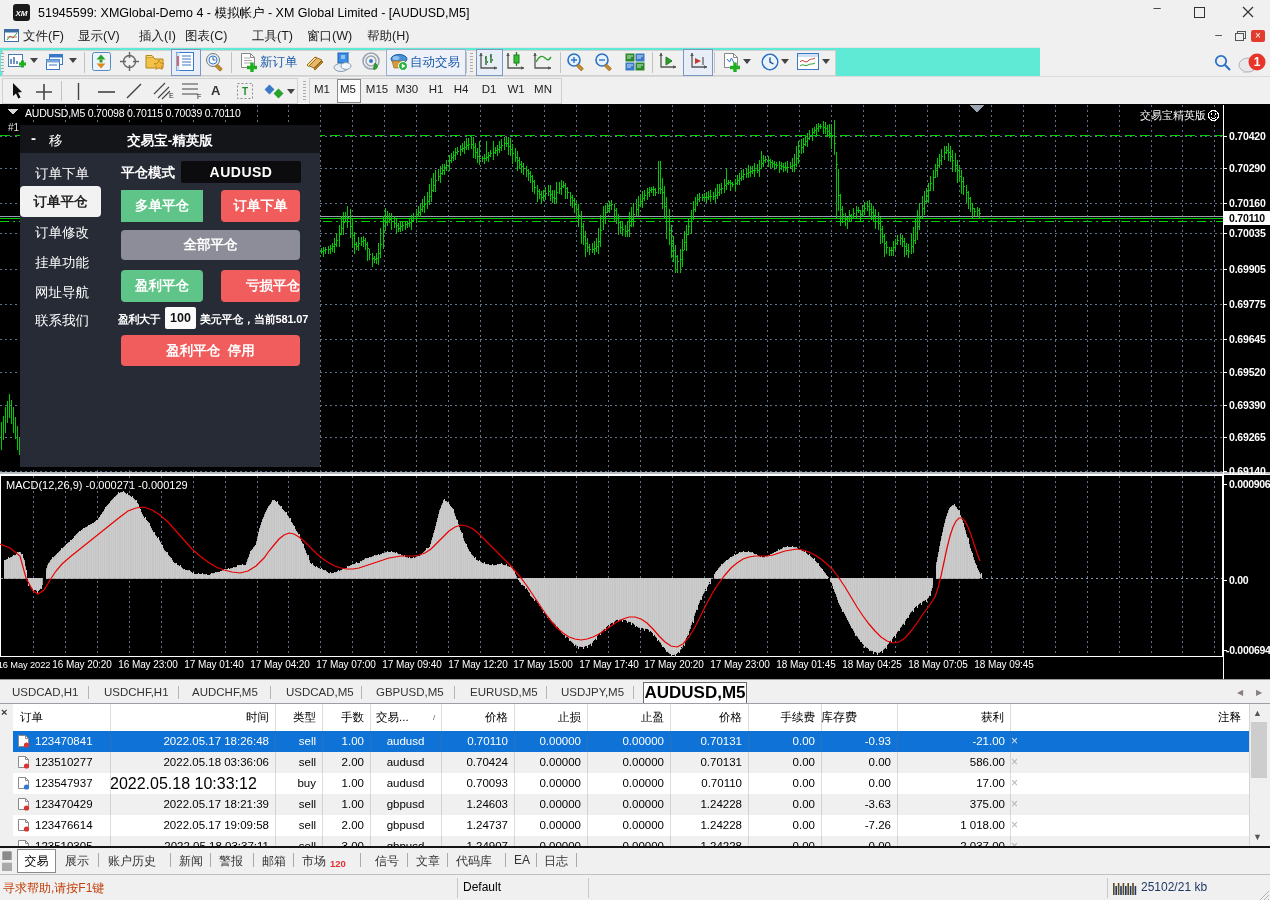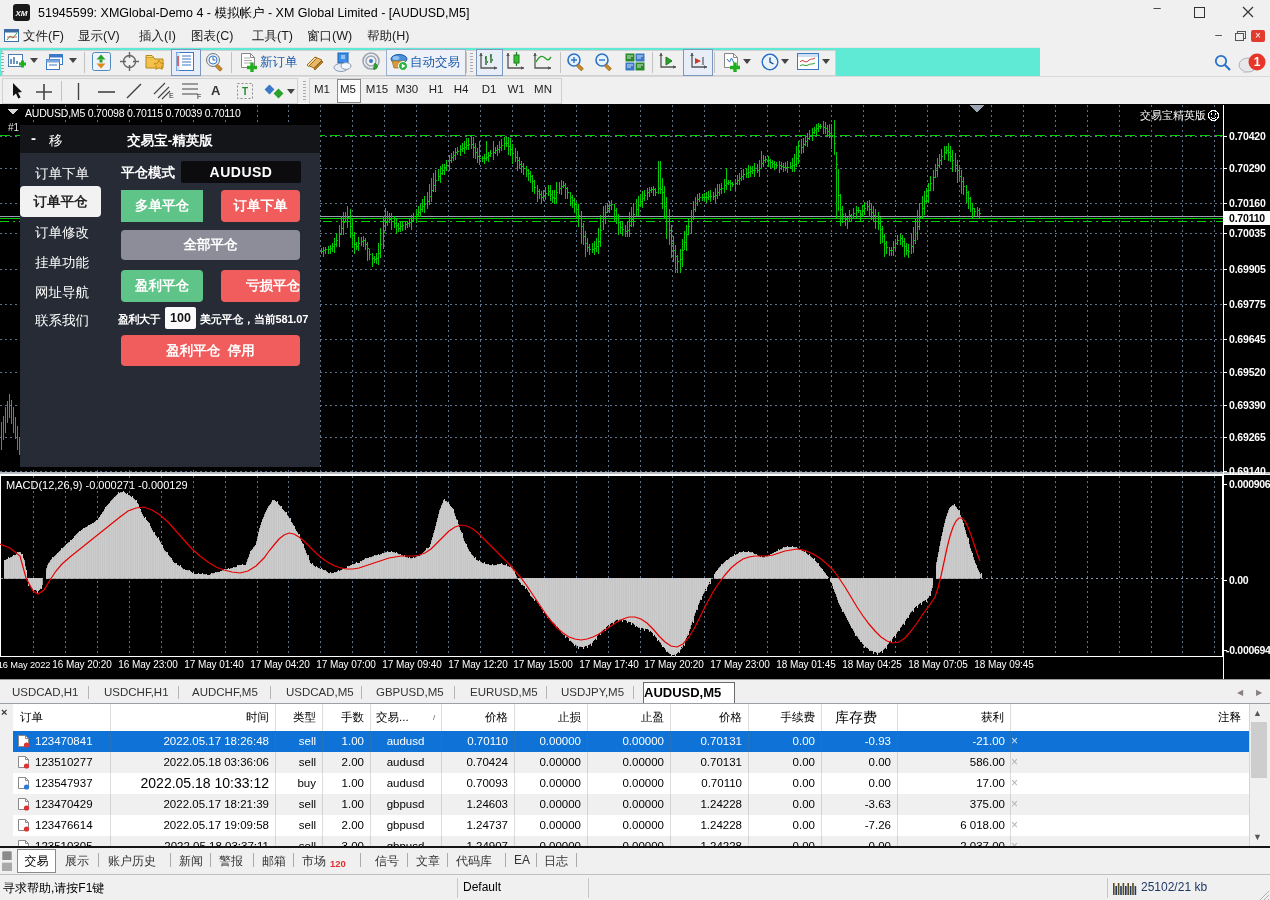--- a/index.html
+++ b/index.html
@@ -21,21 +21,21 @@
 <div class="abs" style="left:0;top:24px;width:1270px;height:23px;background:#f0f0f0">
 <svg class="abs" style="left:4px;top:5px" width="15" height="13">
       <rect x="0.5" y="0.5" width="14" height="12" fill="#fff" stroke="#3c6ea5"></rect>
       <rect x="0.5" y="0.5" width="16" height="3" fill="#3c6ea5"></rect>
       <path d="M3 11l3-4 3 2 4-5" stroke="#2aa12a" fill="none"></path>
       <path d="M3 8h10" stroke="#d44" fill="none" stroke-width="0.8"></path>
     </svg>
 <div class="abs" style="left:23px;top:4px;font-size:12.5px;color:#1a1a1a">文件(F)</div>
 <div class="abs" style="left:78px;top:4px;font-size:12.5px;color:#1a1a1a">显示(V)</div>
 <div class="abs" style="left:139px;top:4px;font-size:12.5px;color:#1a1a1a">插入(I)</div>
-<div class="abs" style="left:191px;top:4px;font-size:12.5px;color:#1a1a1a">图表(C)</div>
+<div class="abs" style="left:185px;top:4px;font-size:12.5px;color:#1a1a1a">图表(C)</div>
 <div class="abs" style="left:252px;top:4px;font-size:12.5px;color:#1a1a1a">工具(T)</div>
 <div class="abs" style="left:307px;top:4px;font-size:12.5px;color:#1a1a1a">窗口(W)</div>
 <div class="abs" style="left:367px;top:4px;font-size:12.5px;color:#1a1a1a">帮助(H)</div>
 <div class="abs" style="left:1212px;top:4px;width:13px;text-align:center;font-size:12px;color:#444">–</div>
 <svg class="abs" style="left:1235px;top:7px" width="11" height="10">
       <rect x="2.5" y="0.5" width="8" height="7" fill="none" stroke="#555"></rect>
       <rect x="0.5" y="2.5" width="8" height="7" fill="#f0f0f0" stroke="#555"></rect>
     </svg>
 <div class="abs" style="left:1251px;top:6px;width:14px;height:12px;background:#e23b2e;border-radius:2px;color:#fff;text-align:center;line-height:12px;font-size:10px">×</div>
 </div>
@@ -367,39 +367,39 @@
 <div class="abs" style="left:376px;top:6px;font-size:11.5px;color:#333">GBPUSD,M5</div>
 <div class="abs" style="left:470px;top:6px;font-size:11.5px;color:#333">EURUSD,M5</div>
 <div class="abs" style="left:561px;top:6px;font-size:11.5px;color:#333">USDJPY,M5</div>
 <div class="abs" style="left:88px;top:6px;width:1px;height:13px;background:#b5b5b5"></div>
 <div class="abs" style="left:178px;top:6px;width:1px;height:13px;background:#b5b5b5"></div>
 <div class="abs" style="left:270px;top:6px;width:1px;height:13px;background:#b5b5b5"></div>
 <div class="abs" style="left:361px;top:6px;width:1px;height:13px;background:#b5b5b5"></div>
 <div class="abs" style="left:454px;top:6px;width:1px;height:13px;background:#b5b5b5"></div>
 <div class="abs" style="left:546px;top:6px;width:1px;height:13px;background:#b5b5b5"></div>
 <div class="abs" style="left:633px;top:6px;width:1px;height:13px;background:#b5b5b5"></div>
-<div class="abs" style="left:643px;top:2px;width:92px;height:22px;background:#fff;border:1px solid #6a6a6a;border-bottom:none;box-sizing:border-box;line-height:20px;font-size:13px;font-weight:700;color:#000">AUDUSD,M5</div>
+<div class="abs" style="left:643px;top:2px;width:104px;height:22px;background:#fff;border:1px solid #6a6a6a;border-bottom:none;box-sizing:border-box;text-align:center;line-height:20px;font-size:17px;font-weight:700;color:#000">AUDUSD,M5</div>
 <div class="abs" style="left:1237px;top:8px;font-size:8px;color:#8a7f7f">◀</div>
 <div class="abs" style="left:1256px;top:8px;font-size:8px;color:#8a7f7f">▶</div>
 </div>
 <div style="position:absolute;left:0;top:703px;width:1270px;height:145px;background:#f0f0f0;border-top:1px solid #9aa0a6;overflow:hidden">
 <div style="position:absolute;left:1px;top:3px;width:11px;height:11px;font-size:11px;line-height:10px;color:#333;font-weight:700">×</div>
 <div style="position:absolute;left:13px;top:0;width:1236px;height:145px;background:#0f172a">
 <div style="position:absolute;left:0;top:0;width:1236px;height:27px;background:#fff;border-bottom:1px solid #d0d0d0">
 <div style="position:absolute;left:1px;top:0;width:96px;height:27px;line-height:26px;font-size:11.5px;color:#000;text-align:left;padding-left:6px;box-sizing:border-box">订单</div>
 <div style="position:absolute;left:97px;top:0;width:165px;height:27px;line-height:26px;font-size:11.5px;color:#000;text-align:right;padding-right:6px;box-sizing:border-box">时间</div>
 <div style="position:absolute;left:262px;top:0;width:47px;height:27px;line-height:26px;font-size:11.5px;color:#000;text-align:right;padding-right:6px;box-sizing:border-box">类型</div>
 <div style="position:absolute;left:309px;top:0;width:48px;height:27px;line-height:26px;font-size:11.5px;color:#000;text-align:right;padding-right:6px;box-sizing:border-box">手数</div>
 <div style="position:absolute;left:357px;top:0;width:71px;height:27px;line-height:26px;font-size:11.5px;color:#000;text-align:left;padding-left:6px;box-sizing:border-box">交易...</div>
 <div style="position:absolute;left:428px;top:0;width:73px;height:27px;line-height:26px;font-size:11.5px;color:#000;text-align:right;padding-right:6px;box-sizing:border-box">价格</div>
 <div style="position:absolute;left:501px;top:0;width:73px;height:27px;line-height:26px;font-size:11.5px;color:#000;text-align:right;padding-right:6px;box-sizing:border-box">止损</div>
 <div style="position:absolute;left:574px;top:0;width:83px;height:27px;line-height:26px;font-size:11.5px;color:#000;text-align:right;padding-right:6px;box-sizing:border-box">止盈</div>
 <div style="position:absolute;left:657px;top:0;width:78px;height:27px;line-height:26px;font-size:11.5px;color:#000;text-align:right;padding-right:6px;box-sizing:border-box">价格</div>
 <div style="position:absolute;left:735px;top:0;width:73px;height:27px;line-height:26px;font-size:11.5px;color:#000;text-align:right;padding-right:6px;box-sizing:border-box">手续费</div>
-<div style="position:absolute;left:808px;top:0;width:76px;height:27px;line-height:26px;font-size:14px;color:#000;text-align:center;padding-right:6px;box-sizing:border-box">库存费</div>
+<div style="position:absolute;left:808px;top:0;width:76px;height:27px;line-height:26px;font-size:12px;color:#000;text-align:left;padding-right:6px;box-sizing:border-box">库存费</div>
 <div style="position:absolute;left:884px;top:0;width:113px;height:27px;line-height:26px;font-size:11.5px;color:#000;text-align:right;padding-right:6px;box-sizing:border-box">获利</div>
 <div style="position:absolute;left:997px;top:0;width:237px;height:27px;line-height:26px;font-size:11.5px;color:#000;text-align:right;padding-right:6px;box-sizing:border-box">注释</div>
 <div style="position:absolute;left:420px;top:9px;font-size:8px;color:#555">/</div>
 </div>
 <div style="position:absolute;left:0;top:27px;width:1236px;height:21px;background:#0e72d6;color:#fff">
 <svg style="position:absolute;left:4px;top:3px" width="13" height="14">
           <path d="M1.5 1.5h7l3 3v8h-10z" fill="#fff" stroke="#8a8a8a"></path>
           <path d="M8.5 1.5v3h3" fill="none" stroke="#8a8a8a"></path>
           <circle cx="9.5" cy="11" r="2.6" fill="#d33"></circle>
         </svg>
@@ -437,21 +437,21 @@
 <div style="position:absolute;left:884px;top:0;width:113px;height:21px;line-height:21px;font-size:11.5px;text-align:right;padding-right:6px;padding-right:5px;box-sizing:border-box">586.00</div>
 <div style="position:absolute;left:998px;top:0;width:14px;height:21px;line-height:20px;font-size:12px;color:#b0b0b0">×</div>
 </div>
 <div style="position:absolute;left:0;top:69px;width:1236px;height:21px;background:#fff;color:#000">
 <svg style="position:absolute;left:4px;top:3px" width="13" height="14">
           <path d="M1.5 1.5h7l3 3v8h-10z" fill="#fff" stroke="#8a8a8a"></path>
           <path d="M8.5 1.5v3h3" fill="none" stroke="#8a8a8a"></path>
           <circle cx="9.5" cy="11" r="2.6" fill="#2f78d6"></circle>
         </svg>
 <div style="position:absolute;left:1px;top:0;width:96px;height:21px;line-height:21px;font-size:11.5px;text-align:left;padding-left:21px;;box-sizing:border-box">123547937</div>
-<div style="position:absolute;left:97px;top:0;width:165px;height:33px;line-height:21px;font-size:14px;text-align:right;padding-right:6px;;box-sizing:border-box">2022.05.18 10:33:12</div>
+<div style="position:absolute;left:97px;top:0;width:165px;height:33px;line-height:21px;font-size:16px;padding-right:6px;;box-sizing:border-box">2022.05.18 10:33:12</div>
 <div style="position:absolute;left:262px;top:0;width:47px;height:21px;line-height:21px;font-size:11.5px;text-align:right;padding-right:6px;;box-sizing:border-box">buy</div>
 <div style="position:absolute;left:309px;top:0;width:48px;height:21px;line-height:21px;font-size:11.5px;text-align:right;padding-right:6px;;box-sizing:border-box">1.00</div>
 <div style="position:absolute;left:357px;top:0;width:71px;height:21px;line-height:21px;font-size:11.5px;text-align:center;;;box-sizing:border-box">audusd</div>
 <div style="position:absolute;left:428px;top:0;width:73px;height:21px;line-height:21px;font-size:11.5px;text-align:right;padding-right:6px;;box-sizing:border-box">0.70093</div>
 <div style="position:absolute;left:501px;top:0;width:73px;height:21px;line-height:21px;font-size:11.5px;text-align:right;padding-right:6px;;box-sizing:border-box">0.00000</div>
 <div style="position:absolute;left:574px;top:0;width:83px;height:21px;line-height:21px;font-size:11.5px;text-align:right;padding-right:6px;;box-sizing:border-box">0.00000</div>
 <div style="position:absolute;left:657px;top:0;width:78px;height:21px;line-height:21px;font-size:11.5px;text-align:right;padding-right:6px;;box-sizing:border-box">0.70110</div>
 <div style="position:absolute;left:735px;top:0;width:73px;height:21px;line-height:21px;font-size:11.5px;text-align:right;padding-right:6px;;box-sizing:border-box">0.00</div>
 <div style="position:absolute;left:808px;top:0;width:76px;height:21px;line-height:21px;font-size:11.5px;text-align:right;padding-right:6px;;box-sizing:border-box">0.00</div>
 <div style="position:absolute;left:884px;top:0;width:113px;height:21px;line-height:21px;font-size:11.5px;text-align:right;padding-right:6px;padding-right:5px;box-sizing:border-box">17.00</div>
@@ -487,21 +487,21 @@
 <div style="position:absolute;left:97px;top:0;width:165px;height:21px;line-height:21px;font-size:11.5px;text-align:right;padding-right:6px;;box-sizing:border-box">2022.05.17 19:09:58</div>
 <div style="position:absolute;left:262px;top:0;width:47px;height:21px;line-height:21px;font-size:11.5px;text-align:right;padding-right:6px;;box-sizing:border-box">sell</div>
 <div style="position:absolute;left:309px;top:0;width:48px;height:21px;line-height:21px;font-size:11.5px;text-align:right;padding-right:6px;;box-sizing:border-box">2.00</div>
 <div style="position:absolute;left:357px;top:0;width:71px;height:21px;line-height:21px;font-size:11.5px;text-align:center;;;box-sizing:border-box">gbpusd</div>
 <div style="position:absolute;left:428px;top:0;width:73px;height:21px;line-height:21px;font-size:11.5px;text-align:right;padding-right:6px;;box-sizing:border-box">1.24737</div>
 <div style="position:absolute;left:501px;top:0;width:73px;height:21px;line-height:21px;font-size:11.5px;text-align:right;padding-right:6px;;box-sizing:border-box">0.00000</div>
 <div style="position:absolute;left:574px;top:0;width:83px;height:21px;line-height:21px;font-size:11.5px;text-align:right;padding-right:6px;;box-sizing:border-box">0.00000</div>
 <div style="position:absolute;left:657px;top:0;width:78px;height:21px;line-height:21px;font-size:11.5px;text-align:right;padding-right:6px;;box-sizing:border-box">1.24228</div>
 <div style="position:absolute;left:735px;top:0;width:73px;height:21px;line-height:21px;font-size:11.5px;text-align:right;padding-right:6px;;box-sizing:border-box">0.00</div>
 <div style="position:absolute;left:808px;top:0;width:76px;height:21px;line-height:21px;font-size:11.5px;text-align:right;padding-right:6px;;box-sizing:border-box">-7.26</div>
-<div style="position:absolute;left:884px;top:0;width:113px;height:21px;line-height:21px;font-size:11.5px;text-align:right;padding-right:6px;padding-right:5px;box-sizing:border-box">6 018.00</div>
+<div style="position:absolute;left:884px;top:0;width:113px;height:21px;line-height:21px;font-size:11.5px;text-align:right;padding-right:6px;padding-right:5px;box-sizing:border-box">1 018.00</div>
 <div style="position:absolute;left:998px;top:0;width:14px;height:21px;line-height:20px;font-size:12px;color:#b0b0b0">×</div>
 </div>
 <div style="position:absolute;left:0;top:132px;width:1236px;height:21px;background:#f0f0f0;color:#000">
 <svg style="position:absolute;left:4px;top:3px" width="13" height="14">
           <path d="M1.5 1.5h7l3 3v8h-10z" fill="#fff" stroke="#8a8a8a"></path>
           <path d="M8.5 1.5v3h3" fill="none" stroke="#8a8a8a"></path>
           <circle cx="9.5" cy="11" r="2.6" fill="#d33"></circle>
         </svg>
 <div style="position:absolute;left:1px;top:0;width:96px;height:21px;line-height:21px;font-size:11.5px;text-align:left;padding-left:21px;;box-sizing:border-box">123510305</div>
 <div style="position:absolute;left:97px;top:0;width:165px;height:21px;line-height:21px;font-size:11.5px;text-align:right;padding-right:6px;;box-sizing:border-box">2022.05.18 03:37:11</div>
@@ -563,21 +563,21 @@
 <div class="abs" style="left:253px;top:5px;width:1px;height:14px;background:#aaa"></div>
 <div class="abs" style="left:293px;top:5px;width:1px;height:14px;background:#aaa"></div>
 <div class="abs" style="left:360px;top:5px;width:1px;height:14px;background:#aaa"></div>
 <div class="abs" style="left:407px;top:5px;width:1px;height:14px;background:#aaa"></div>
 <div class="abs" style="left:447px;top:5px;width:1px;height:14px;background:#aaa"></div>
 <div class="abs" style="left:505px;top:5px;width:1px;height:14px;background:#aaa"></div>
 <div class="abs" style="left:536px;top:5px;width:1px;height:14px;background:#aaa"></div>
 <div class="abs" style="left:576px;top:5px;width:1px;height:14px;background:#aaa"></div>
 </div>
 <div class="abs" style="left:0;top:874px;width:1270px;height:26px;background:#f0f0f0;border-top:1px solid #c0c0c0;box-sizing:border-box">
-<div class="abs" style="left:3px;top:5px;font-size:12px;color:#000000">寻求帮助,请按F1键</div>
+<div class="abs" style="left:3px;top:5px;font-size:12px;color:#c2410c">寻求帮助,请按F1键</div>
 <div class="abs" style="left:457px;top:3px;width:1px;height:20px;background:#c8c8c8"></div>
 <div class="abs" style="left:463px;top:5px;font-size:12px;color:#000">Default</div>
 <div class="abs" style="left:588px;top:3px;width:1px;height:20px;background:#c8c8c8"></div>
 <div class="abs" style="left:1107px;top:3px;width:1px;height:20px;background:#c8c8c8"></div>
 <svg class="abs" style="left:1113px;top:7px" width="26" height="14">
       <rect x="0" y="1" width="1.6" height="12" fill="#5a4a1e"></rect>
       <rect x="2.4" y="4" width="1.6" height="9" fill="#1f3864"></rect>
       <rect x="4.8" y="1" width="1.6" height="12" fill="#5a4a1e"></rect>
       <rect x="7.199999999999999" y="4" width="1.6" height="9" fill="#1f3864"></rect>
       <rect x="9.6" y="1" width="1.6" height="12" fill="#5a4a1e"></rect>

